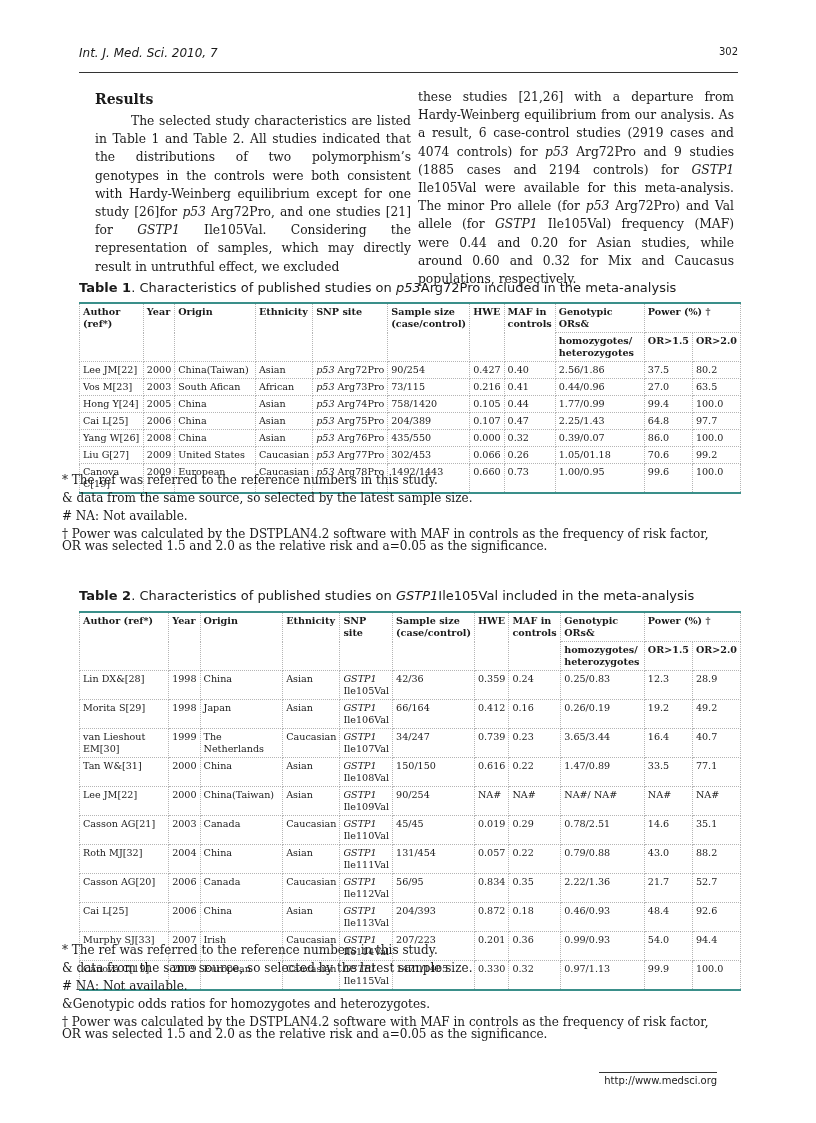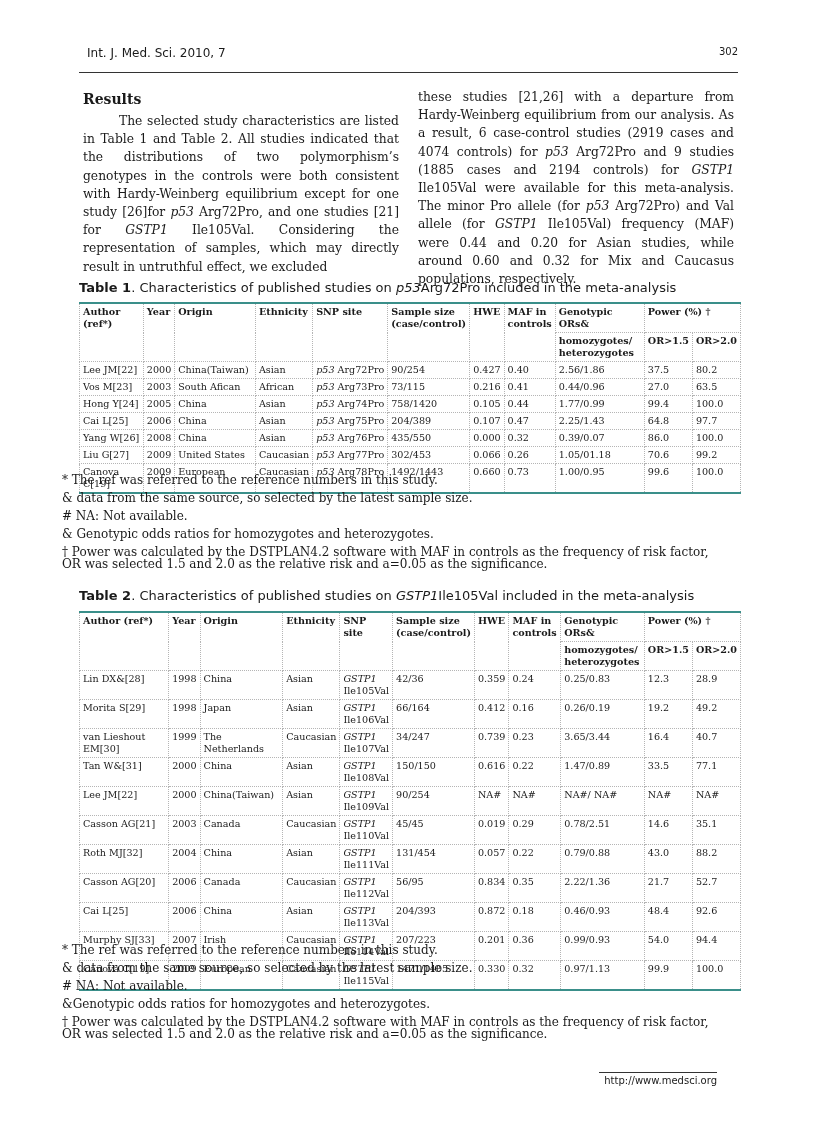--- a/index.html
+++ b/index.html
@@ -1,23 +1,23 @@
 <!DOCTYPE html>
 <html><head>
 <meta charset="utf-8">
 <style>
   html, body { margin: 0; padding: 0; background: #ffffff; }
   body { width: 816px; height: 1123px; position: relative; font-family: "DejaVu Serif", serif; color: #1a1a1a; overflow: hidden; }
   .header { position: absolute; left: 79px; top: 46px; width: 659px; height: 26px; border-bottom: 1px solid #333; }
-  .header .journal { position: absolute; left: 8px; top: 0; font-family: "DejaVu Sans", sans-serif; font-size: 12px; text-align: center; }
+  .header .journal { position: absolute; left: 0; top: 0; font-family: "DejaVu Sans", sans-serif; font-style: italic; font-size: 12px; text-align: center; }
   .header .page-num { position: absolute; right: 0; top: 0; font-family: "DejaVu Sans", sans-serif; font-size: 10px; }
 
   .cols { position: absolute; left: 79px; top: 88px; width: 659px; }
   .col { position: absolute; top: 0; width: 316px; font-size: 12.3px; line-height: 18.2px; text-align: justify; }
-  .col.left { left: 4px; }
+  .col.left { left: 16px; }
   .col.right { left: 339px; }
   .col h2 { font-size: 14px; font-weight: bold; margin: 2px 0 4px 0; line-height: 18px; }
   .col p { margin: 0; }
   .col p.indent { text-indent: 36px; }
   i { }
 
   .tcap { position: absolute; left: 79px; font-family: "DejaVu Sans", sans-serif; font-size: 13px; }
   .tcap b { font-weight: bold; }
 
   table.data { position: absolute; left: 79px; width: 662px; border-collapse: collapse; font-size: 9.6px; line-height: 12px; }
@@ -176,21 +176,20 @@
         <td>1.00/0.95</td>
         <td>99.6</td>
         <td>100.0</td>
       </tr>
     </tbody>
 </table>
 <div class="notes" style="top:474px;">
     <div>* The ref was referred to the reference numbers in this study.</div>
     <div>&amp; data from the same source, so selected by the latest sample size.</div>
     <div># NA: Not available.</div>
-    <div>&amp; Genotypic odds ratios for homozygotes and heterozygotes.</div>
     <div>† Power was calculated by the DSTPLAN4.2 software with MAF in controls as the frequency of risk factor, OR was selected 1.5 and 2.0 as the relative risk and a=0.05 as the significance.</div>
   </div>
 
 <div class="tcap" style="top:588px;">
   <b>Table 2</b><span>. Characteristics of published studies on </span><i>GSTP1</i><span>Ile105Val included in the meta-analysis</span>
 </div>
 <table class="data" style="top:611px;">
   <colgroup>
       <col style="width:100px">
       <col style="width:28px">

